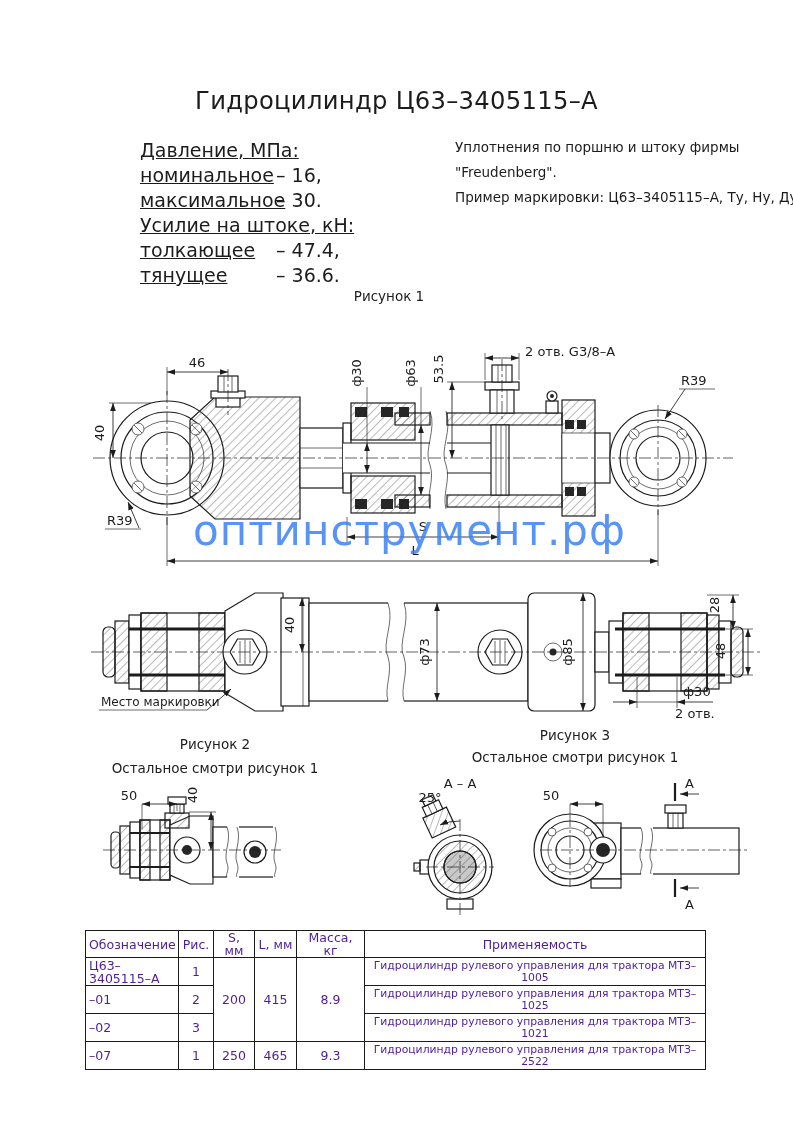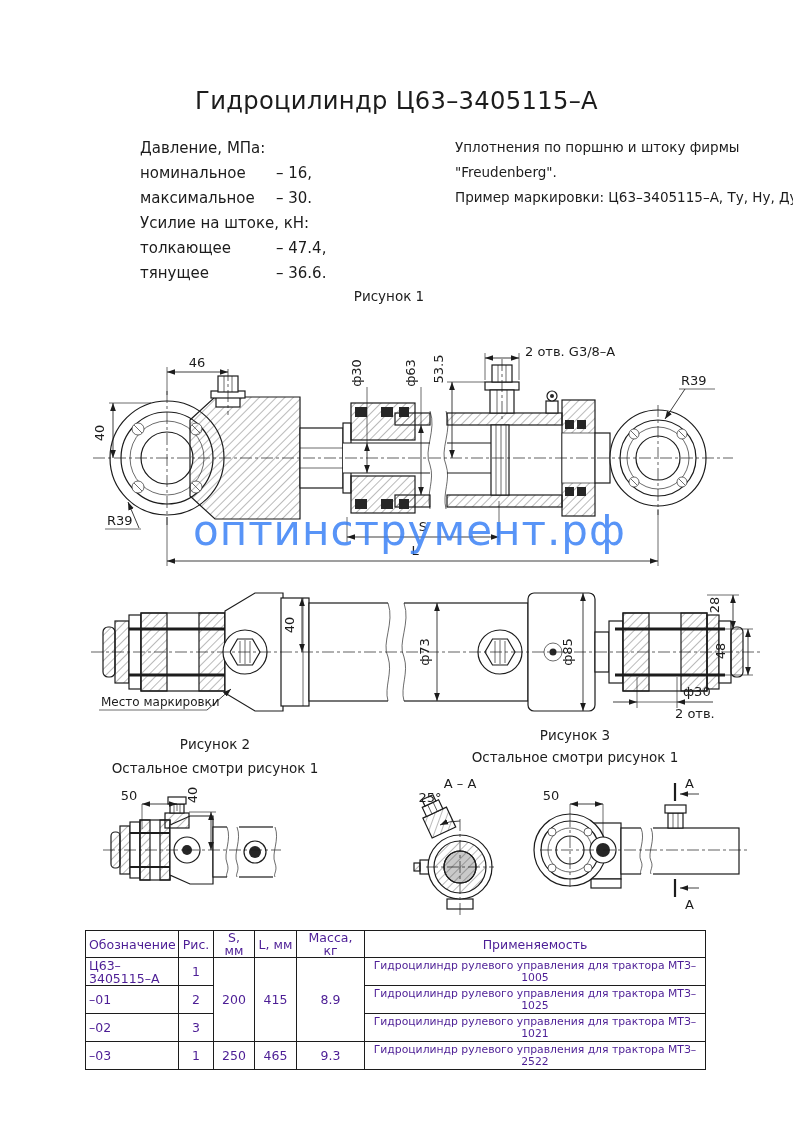--- a/index.html
+++ b/index.html
@@ -1,21 +1,21 @@
 <!DOCTYPE html>
 <html><head>
 <meta charset="utf-8">
 <style>
   html,body{margin:0;padding:0;background:#fff;}
   .page{position:relative;width:793px;height:1123px;background:#fff;overflow:hidden;
         font-family:"DejaVu Sans",sans-serif;color:#1c1c1c;}
   .abs{position:absolute;}
   .title{left:0;right:0;top:86px;text-align:center;font-size:25px;letter-spacing:.3px;
          transform:scaleX(.97);}
-  .specline{font-size:15px;white-space:nowrap;}
+  .specline{font-size:19px;white-space:nowrap;text-decoration:underline;}
   .specline .val{position:absolute;left:136px;}
   .noteline{font-size:13.5px;white-space:nowrap;}
   .cap{font-size:13.5px;text-align:center;}
   .watermark{font-size:42px;letter-spacing:1px;opacity:.85;white-space:nowrap;}
   svg{position:absolute;}
   svg text{font-family:"DejaVu Sans",sans-serif;font-size:13px;fill:#1c1c1c;}
   svg text.t12{font-size:12px;}
   .s1{stroke:#1c1c1c;stroke-width:1.2;}
   .s07{stroke:#1c1c1c;stroke-width:.65;}
   .dm{stroke:#1c1c1c;stroke-width:.85;fill:none;}
@@ -470,21 +470,21 @@
         <td class="des">–01</td>
         <td>2</td>
         <td class="app">Гидроцилиндр рулевого управления для трактора МТЗ–1025</td>
       </tr>
       <tr>
         <td class="des">–02</td>
         <td>3</td>
         <td class="app">Гидроцилиндр рулевого управления для трактора МТЗ–1021</td>
       </tr>
       <tr>
-        <td class="des">–03</td>
+        <td class="des">–07</td>
         <td>1</td>
         <td>250</td>
         <td>465</td>
         <td>9.3</td>
         <td class="app">Гидроцилиндр рулевого управления для трактора МТЗ–2522</td>
       </tr>
     </tbody>
   </table>
 
 </div>

